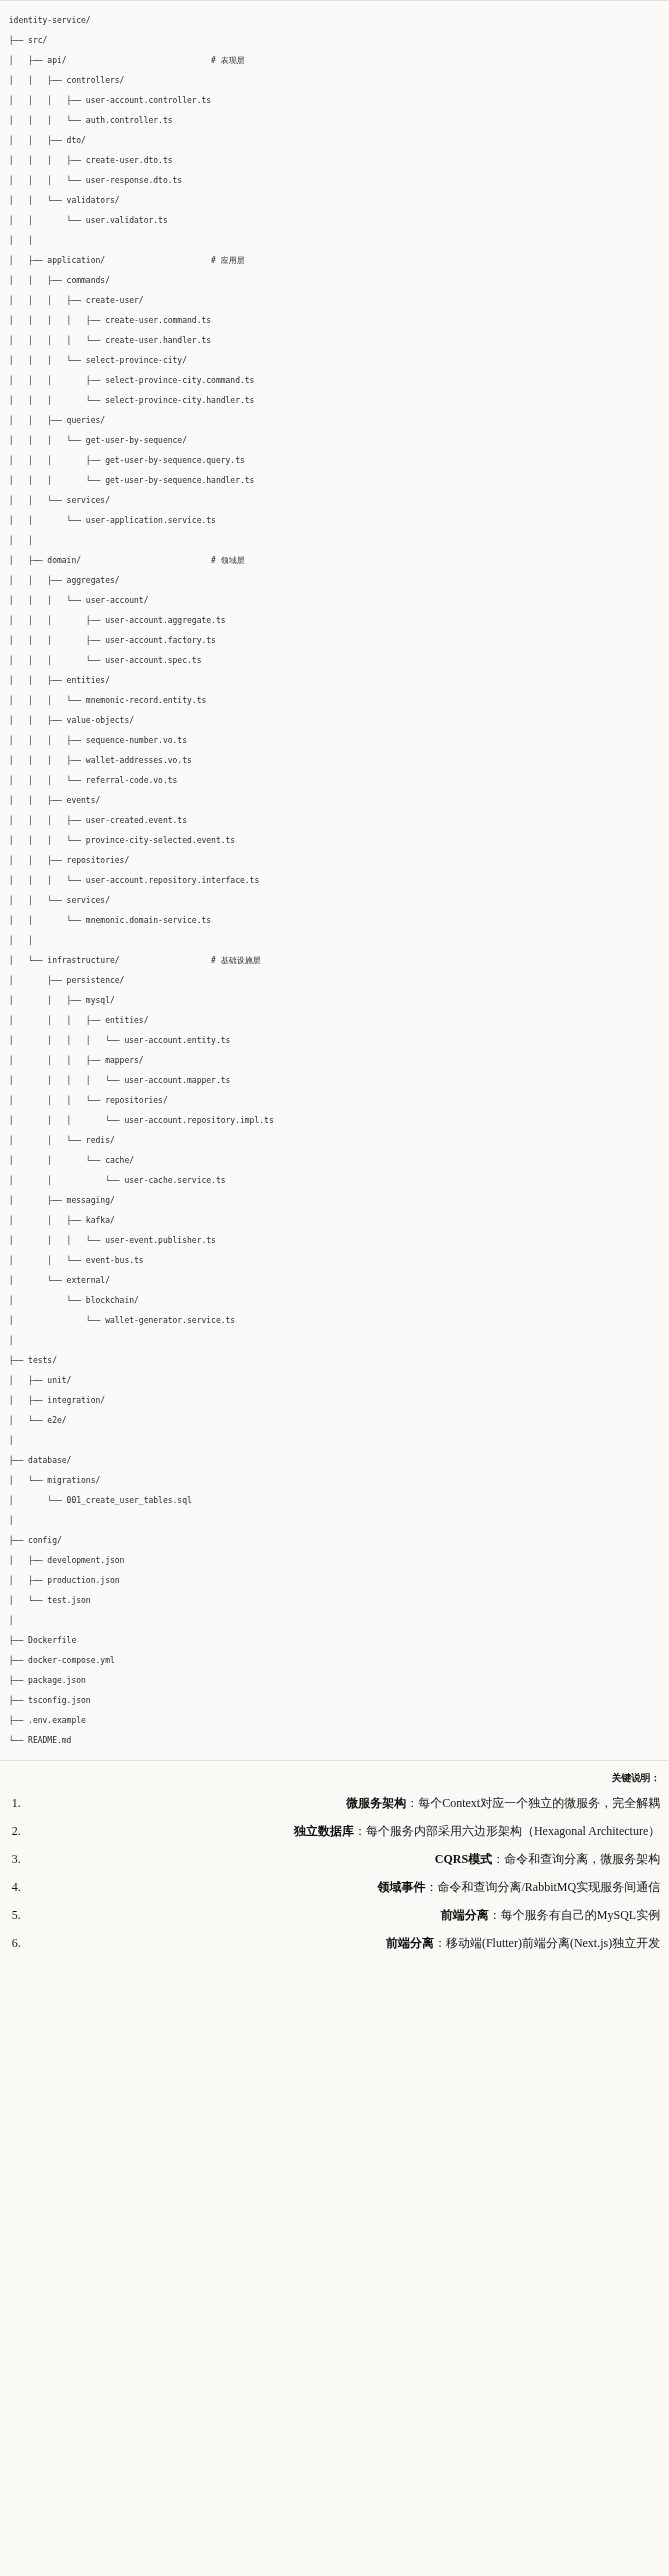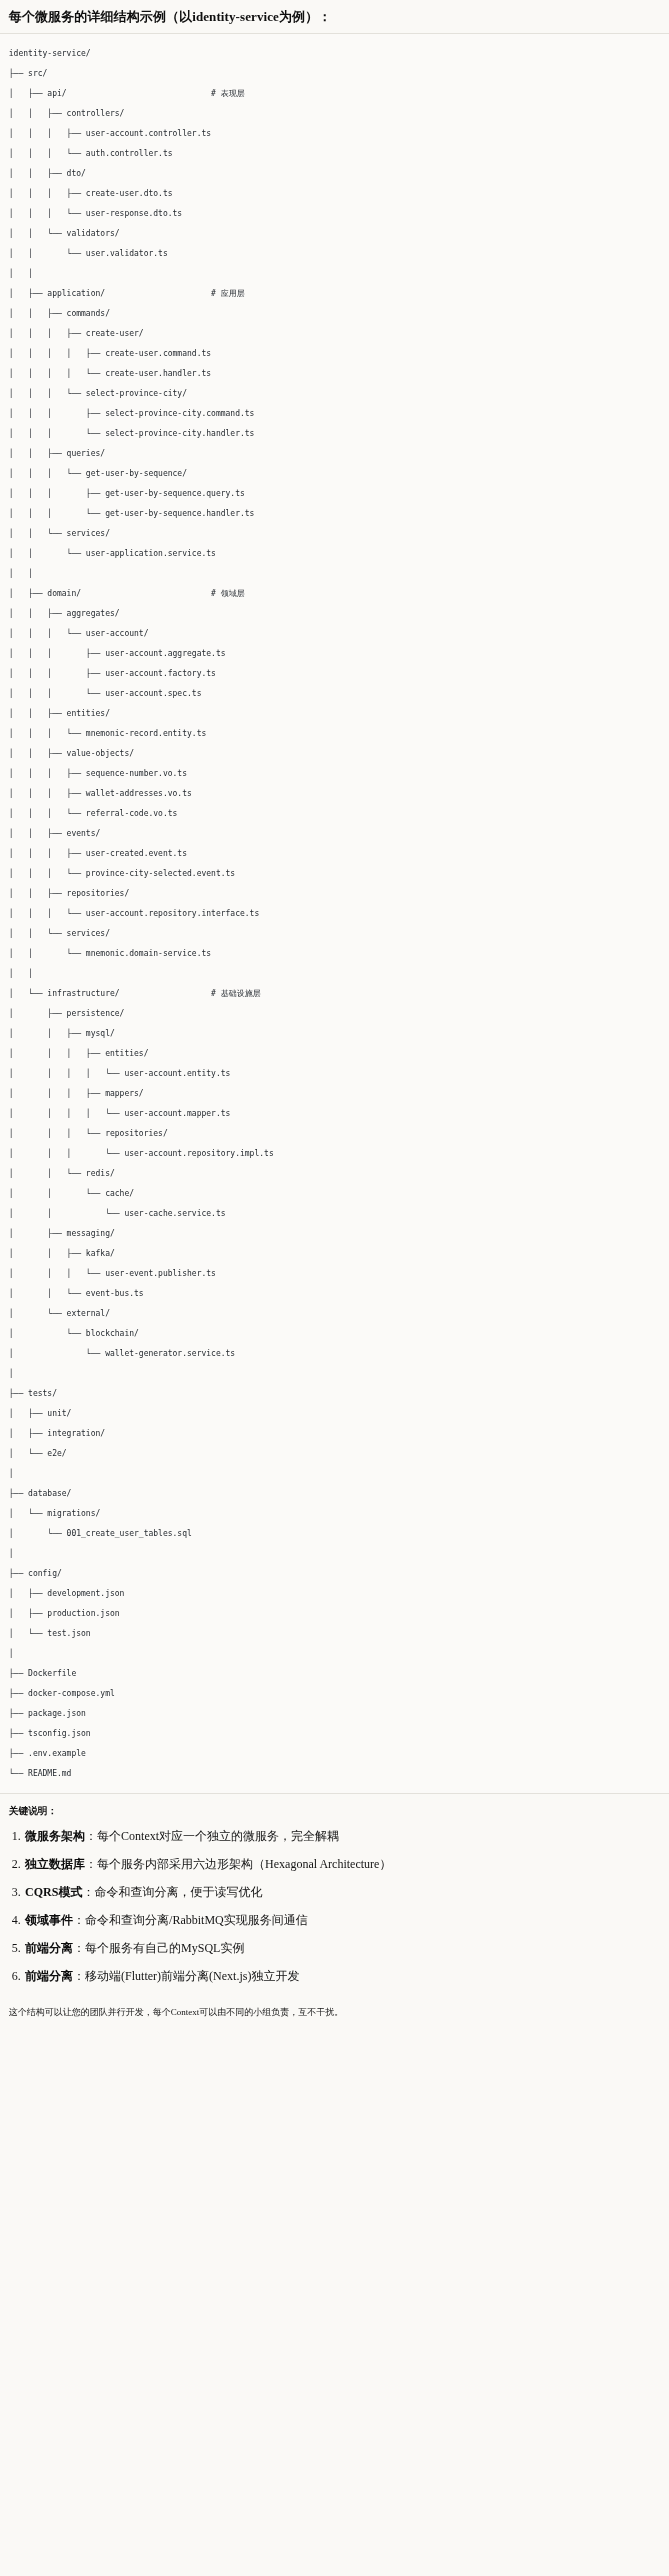--- a/index.html
+++ b/index.html
@@ -55,20 +55,21 @@
     line-height: 20px;
     color: #24292f;
     white-space: pre;
     tab-size: 4;
     letter-spacing: 0px;
   }
 
   
   .notes {
     padding: 8.8px 8.8px 2.5px 8.8px;
+    text-align: right;
   }
   .notes-title {
     font-family: "Liberation Serif", "DejaVu Serif", serif;
     font-weight: bold;
     font-size: 9.7px;
     color: #0f0f0f;
     margin: 2.5px 0 8.8px 0;
   }
   ol.notes-list {
     margin: 0;
@@ -99,21 +100,20 @@
     color: #141414;
     padding: 7.5px 8.8px 12.5px 8.8px;
     margin: 0;
   }
 </style>
 </head>
 <body>
 
 <div class="page">
 
-  <h2 class="doc-heading">每个微服务的详细结构示例（以identity-service为例）：</h2>
 
   <hr class="rule">
 
   <div class="code-block">
     <pre class="tree">identity-service/
 ├── src/
 │   ├── api/                              # 表现层
 │   │   ├── controllers/
 │   │   │   ├── user-account.controller.ts
 │   │   │   └── auth.controller.ts
@@ -206,30 +206,29 @@
     <div class="notes-title">关键说明：</div>
 
     <ol class="notes-list">
       <li>
         <span class="note-term">微服务架构</span><span class="note-text">：</span><span class="note-text">每个Context对应一个独立的微服务，完全解耦</span>
       </li>
       <li>
         <span class="note-term">独立数据库</span><span class="note-text">：</span><span class="note-text">每个服务内部采用六边形架构（Hexagonal Architecture）</span>
       </li>
       <li>
-        <span class="note-term">CQRS模式</span><span class="note-text">：</span><span class="note-text">命令和查询分离，便于读写优化</span>
+        <span class="note-term">CQRS模式</span><span class="note-text">：</span><span class="note-text">命令和查询分离，微服务架构</span>
       </li>
       <li>
         <span class="note-term">领域事件</span><span class="note-text">：</span><span class="note-text">命令和查询分离/RabbitMQ实现服务间通信</span>
       </li>
       <li>
         <span class="note-term">前端分离</span><span class="note-text">：</span><span class="note-text">每个服务有自己的MySQL实例</span>
       </li>
       <li>
         <span class="note-term">前端分离</span><span class="note-text">：</span><span class="note-text">移动端(Flutter)前端分离(Next.js)独立开发</span>
       </li>
     </ol>
   </div>
 
-  <p class="closing">这个结构可以让您的团队并行开发，每个Context可以由不同的小组负责，互不干扰。</p>
 
 </div>
 
 
 </body></html>

